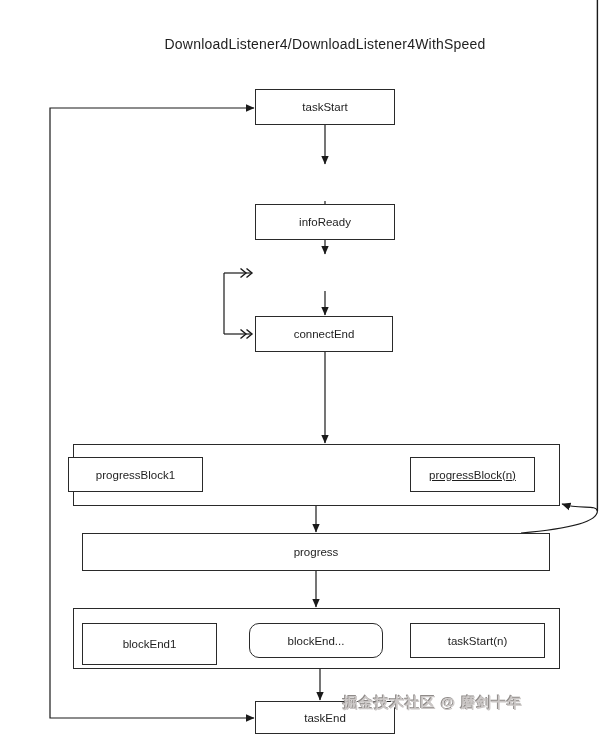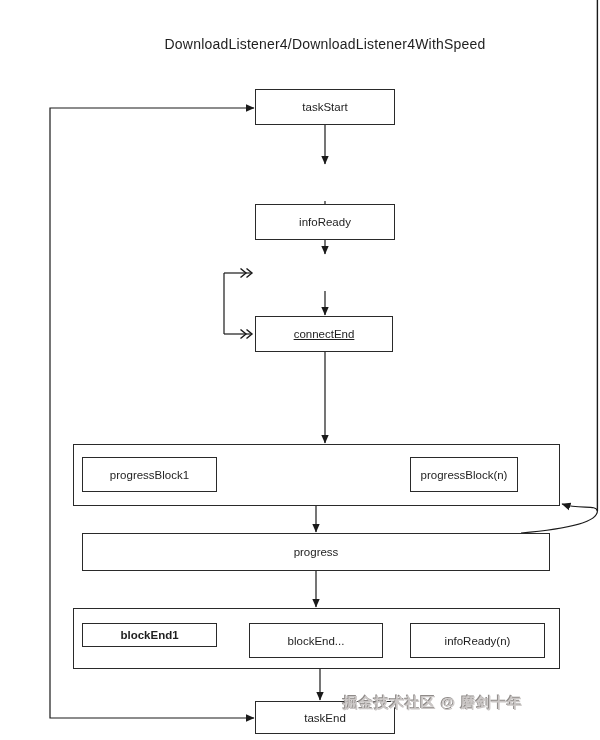--- a/index.html
+++ b/index.html
@@ -78,47 +78,47 @@
 
   <div class="node" style="left:255px;top:89px;width:140px;height:36px;">
     <span>taskStart</span>
   </div>
 
   <div class="node" style="left:255px;top:165px;width:140px;height:36px;margin-top:39px;">
     <span>infoReady</span>
   </div>
 
 
-  <div class="node" style="left:255px;top:316px;width:138px;height:36px;text-decoration:underline;">
+  <div class="node" style="left:255px;top:316px;width:138px;height:36px;">
     <span>connectEnd</span>
   </div>
 
   <div class="group" style="left:73px;top:444px;width:487px;height:62px;"></div>
 
-  <div class="node" style="left:82px;top:457px;width:135px;height:35px;">
+  <div class="node" style="left:68px;top:457px;width:135px;height:35px;">
     <span>progressBlock1</span>
   </div>
-  <div class="node" style="left:410px;top:457px;width:108px;height:35px;">
+  <div class="node" style="left:410px;top:457px;width:125px;height:35px;text-decoration:underline;">
     <span>progressBlock(n)</span>
   </div>
 
   <div class="node" style="left:82px;top:533px;width:468px;height:38px;text-align:center;">
     <span>progress</span>
   </div>
 
   <div class="group" style="left:73px;top:608px;width:487px;height:61px;"></div>
 
-  <div class="node" style="left:82px;top:623px;width:135px;height:24px;font-weight:bold;">
+  <div class="node" style="left:82px;top:623px;width:135px;height:42px;">
     <span>blockEnd1</span>
   </div>
-  <div class="node" style="left:249px;top:623px;width:134px;height:35px;">
+  <div class="node" style="left:249px;top:623px;width:134px;height:35px;border-radius:10px;">
     <span>blockEnd...</span>
   </div>
   <div class="node" style="left:410px;top:623px;width:135px;height:35px;">
-    <span>infoReady(n)</span>
+    <span>taskStart(n)</span>
   </div>
 
   <div class="node" style="left:255px;top:701px;width:140px;height:33px;align-items:center;">
     <span>taskEnd</span>
   </div>
 
   <div class="watermark">掘金技术社区 @ 磨剑十年</div>
 
 </div>
 

